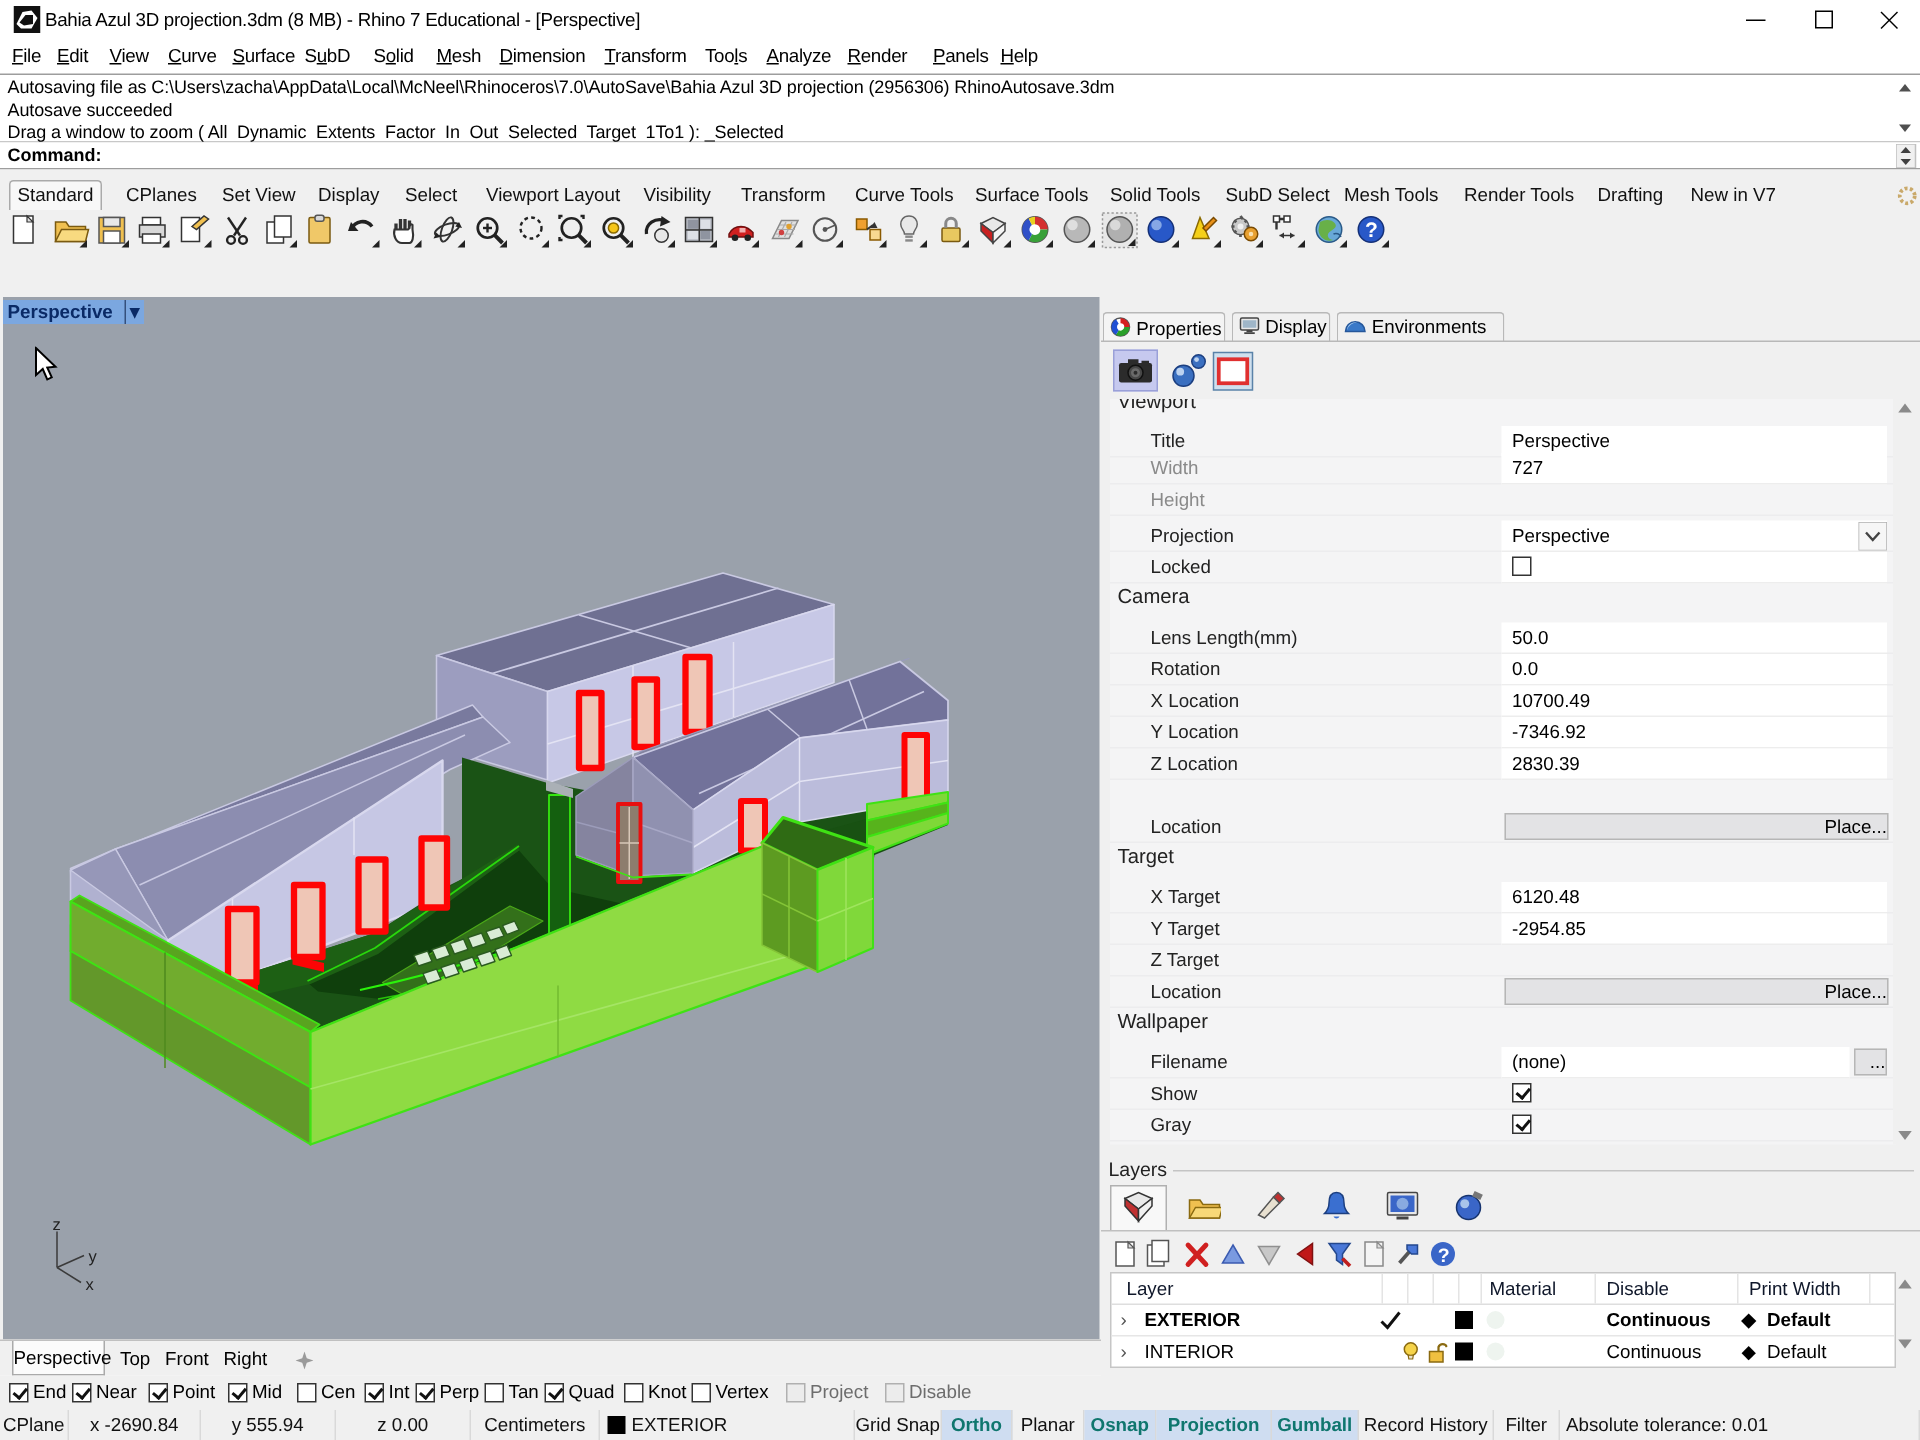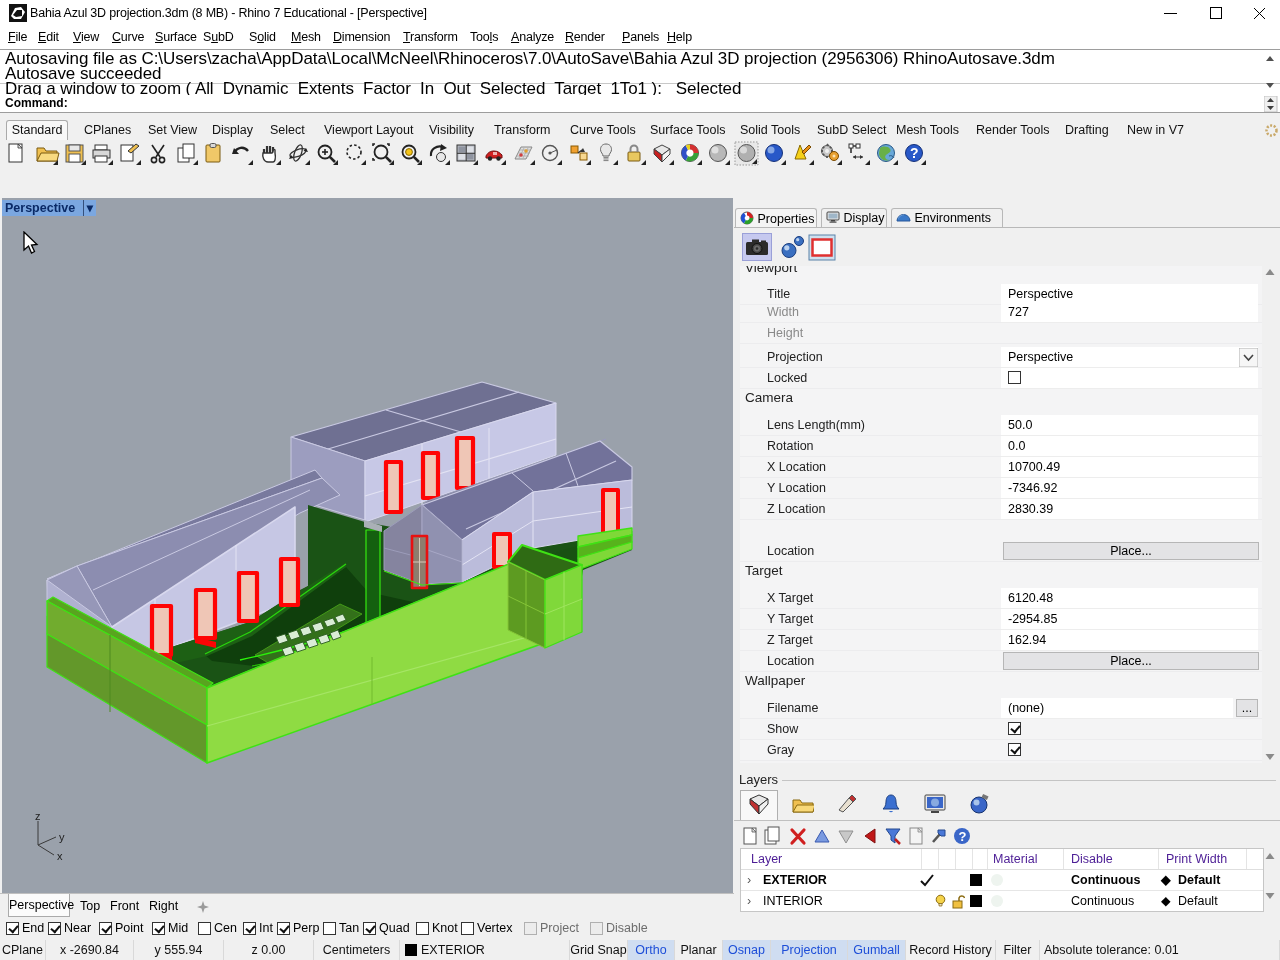--- a/index.html
+++ b/index.html
@@ -1,51 +1,51 @@
 <!DOCTYPE html>
 <html><head><meta charset="utf-8"><style>
 *{margin:0;padding:0;box-sizing:border-box}
 html,body{width:1280px;height:960px;overflow:hidden;font-family:"Liberation Sans",sans-serif;background:#fff}
 .abs{position:absolute}
 #titlebar{position:absolute;left:0;top:0;width:1280px;height:27px;background:#fff;font-size:12.5px;letter-spacing:-0.2px;color:#000}
 #titlebar .tt{position:absolute;left:30px;top:6px}
 #menubar{position:absolute;left:0;top:27px;width:1280px;height:22px;background:#fff;font-size:12.5px;letter-spacing:-0.2px}
 #menubar span{position:absolute;top:3px}
-#cmdhist{position:absolute;left:0;top:49px;width:1280px;height:35px;background:#fff;border-top:1px solid #9d9d9d;border-bottom:1px solid #c8c8c8;font-size:17px;letter-spacing:-0.08px;line-height:15px;padding:1px 0 0 5px;color:#000}
+#cmdhist{position:absolute;left:0;top:49px;width:1280px;height:46px;background:#fff;border-top:1px solid #9d9d9d;border-bottom:1px solid #c8c8c8;font-size:12px;letter-spacing:-0.08px;line-height:15px;padding:1px 0 0 5px;color:#000}
 #cmdline{position:absolute;left:0;top:95px;width:1280px;height:18px;background:#fff;border-bottom:1px solid #9d9d9d;font-size:12px;font-weight:bold;padding:1px 0 0 5px}
 #strip1{position:absolute;left:0;top:113px;width:1280px;height:7px;background:#f0f0f0}
 #tabrow{position:absolute;left:0;top:120px;width:1280px;height:20px;background:#f0f0f0;font-size:12.5px;color:#111}
 #tabrow span{position:absolute;top:3px}
 #tabrow .active{position:absolute;left:6px;top:0;width:62px;height:20px;background:#f8f8f8;border:1px solid #aaa;border-bottom:none;border-radius:3px 3px 0 0;text-align:center;padding-top:2px}
 #toolbar{position:absolute;left:0;top:140px;width:1280px;height:28px;background:#f0f0f0}
 #mainbg{position:absolute;left:0;top:168px;width:1280px;height:725px;background:#f0f0f0}
 #viewport{position:absolute;left:2px;top:198px;width:731px;height:695px;background:#9aa1ab;overflow:hidden}
 #vplabel{position:absolute;left:0;top:2px;height:16px;background:#7ba7e0;color:#0a2a66;font-weight:bold;font-size:12.5px;padding:0 3px;line-height:16px}
 #vplabel .dd{display:inline-block;border-left:1px solid #35507c;margin-left:4px;padding-left:3px}
 #vptabs{position:absolute;left:0;top:893px;width:734px;height:24px;background:#f0f0f0;border-top:1px solid #c0c0c0;font-size:12.5px}
 #vptabs span{position:absolute;top:5px;color:#000}
 #vptabs .vact{position:absolute;left:8px;top:0px;width:62px;height:23px;background:#fbfbfb;border:1px solid #aaa;border-top:none;border-radius:0 0 0 0;text-align:center;padding-top:4px}
 #osnaprow{position:absolute;left:0;top:917px;width:1280px;height:23px;background:#f0f0f0;font-size:12.5px}
 .osn{position:absolute;top:4px;display:flex;align-items:center;gap:3px;color:#000}
 .cb{width:13px;height:13px;border:1px solid #333;background:#fff;display:inline-block;position:relative}
 .cb.ck::after{content:"";position:absolute;left:2px;top:0px;width:7px;height:4px;border-left:2px solid #111;border-bottom:2px solid #111;transform:rotate(-50deg);top:2px}
 .cb.dis{border-color:#b0b0b0;background:#ececec}
 #statusbar{position:absolute;left:0;top:940px;width:1280px;height:20px;background:#f0f0f0;font-size:12.5px;color:#111}
 #statusbar .seg{position:absolute;top:0;height:20px;line-height:20px;text-align:center;border-right:1px solid #d9d9d9}
-#statusbar .hl{background:#cfddf1;font-weight:normal;color:#1d4ed8}
+#statusbar .hl{background:#cfddf1;font-weight:bold;color:#0f766e}
 #rightpanel{position:absolute;left:734px;top:168px;width:546px;height:772px;background:#f0f0f0;font-size:12.5px}
 .ptab{position:absolute;top:40px;height:20px;background:#f0f0f0;border:1px solid #b8b8b8;border-bottom:none;border-radius:3px 3px 0 0;padding:2px 8px 0 6px;font-size:12.5px;color:#000}
 .ptab.on{background:#f4f4f4}
 #grid{position:absolute;left:6px;top:98px;width:524px;height:497px;background:#f4f4f5;overflow:hidden}
 .row{position:absolute;left:0;width:524px;height:21px;line-height:21px;border-bottom:1px solid #ececee}
 .row .lbl{position:absolute;left:27px;top:0;color:#222}
 .row .lblg{color:#8a8a8a}
 .row .val{position:absolute;left:261px;top:0;width:257px;height:21px;background:#fff;border-bottom:1px solid #ededed;padding-left:7px;color:#000}
 .sech{position:absolute;left:5px;font-size:13.5px;color:#222}
-.place{position:absolute;left:263px;width:256px;height:18px;background:#e3e3e5;border:1px solid #b6b6b6;text-align:center;line-height:16px;font-size:12.5px;top:1px}
+.place{position:absolute;left:263px;width:256px;height:18px;background:#e3e3e5;border:1px solid #b6b6b6;text-align:right;line-height:16px;font-size:12.5px;top:1px}
 #layers{position:absolute;left:0px;top:604px;width:546px;height:168px}
 #ltable{position:absolute;left:6px;top:76px;width:524px;height:64px;background:#fff;border:1px solid #c6c6c6}
 .lrow{position:absolute;left:0;width:522px;height:20px;line-height:20px;font-size:12.5px}
 .sep{position:absolute;top:0;width:1px;height:100%;background:#e4e4e4}
 </style></head>
 <body>
 <div id="titlebar">
   <svg class="abs" style="left:9px;top:4px" width="18" height="18" viewBox="0 0 18 18">
       <rect x="0" y="0" width="18" height="18" fill="#111"></rect>
       <path d="M2 12 L6 4 L12 3 L16 8 L12 15 L5 15 Z" fill="#fff"></path>
@@ -571,21 +571,20 @@
     <div class="row" style="top:322px">
         <span class="lbl">X Target</span>
         <span class="val">6120.48</span>
       </div>
     <div class="row" style="top:343px">
         <span class="lbl">Y Target</span>
         <span class="val">-2954.85</span>
       </div>
     <div class="row" style="top:364px">
         <span class="lbl">Z Target</span>
-        <span class="val">162.94</span>
       </div>
     <div class="row" style="top:385px">
         <span class="lbl">Location</span>
         <span class="place">Place...</span>
       </div>
     <div class="sech" style="top:407px">Wallpaper</div>
     <div class="row" style="top:432px">
         <span class="lbl">Filename</span>
         <span class="val" style="width:232px">(none)</span>
         <span class="place" style="left:496px;width:22px">...</span>
@@ -664,21 +663,21 @@
       <g transform="translate(188,0)">
           <path d="M3 16 L10 8" stroke="#555" stroke-width="2.5"></path>
           <path d="M8 4 L15 4 L15 10 L11 10 L8 7 Z" fill="#4a78d8" stroke="#24488e"></path>
         </g>
       <g transform="translate(212,0)">
           <circle cx="8" cy="10" r="8" fill="#3a66c8"></circle>
           <text x="4.5" y="15" font-size="13" font-weight="bold" fill="#fff" font-family="Liberation Sans">?</text>
         </g>
     </svg>
     <div id="ltable">
-      <div class="lrow" style="top:0;color:#4c1d95">
+      <div class="lrow" style="top:0;color:#0f172a">
           <span class="abs" style="left:10px">Layer</span>
           <span class="abs" style="left:252px">Material</span>
           <span class="abs" style="left:330px">Disable</span>
           <span class="abs" style="left:425px">Print Width</span>
         <span class="sep" style="left:180px"></span>
           <span class="sep" style="left:197px"></span>
           <span class="sep" style="left:214px"></span>
           <span class="sep" style="left:231px"></span>
           <span class="sep" style="left:246px"></span>
           <span class="sep" style="left:322px"></span>

